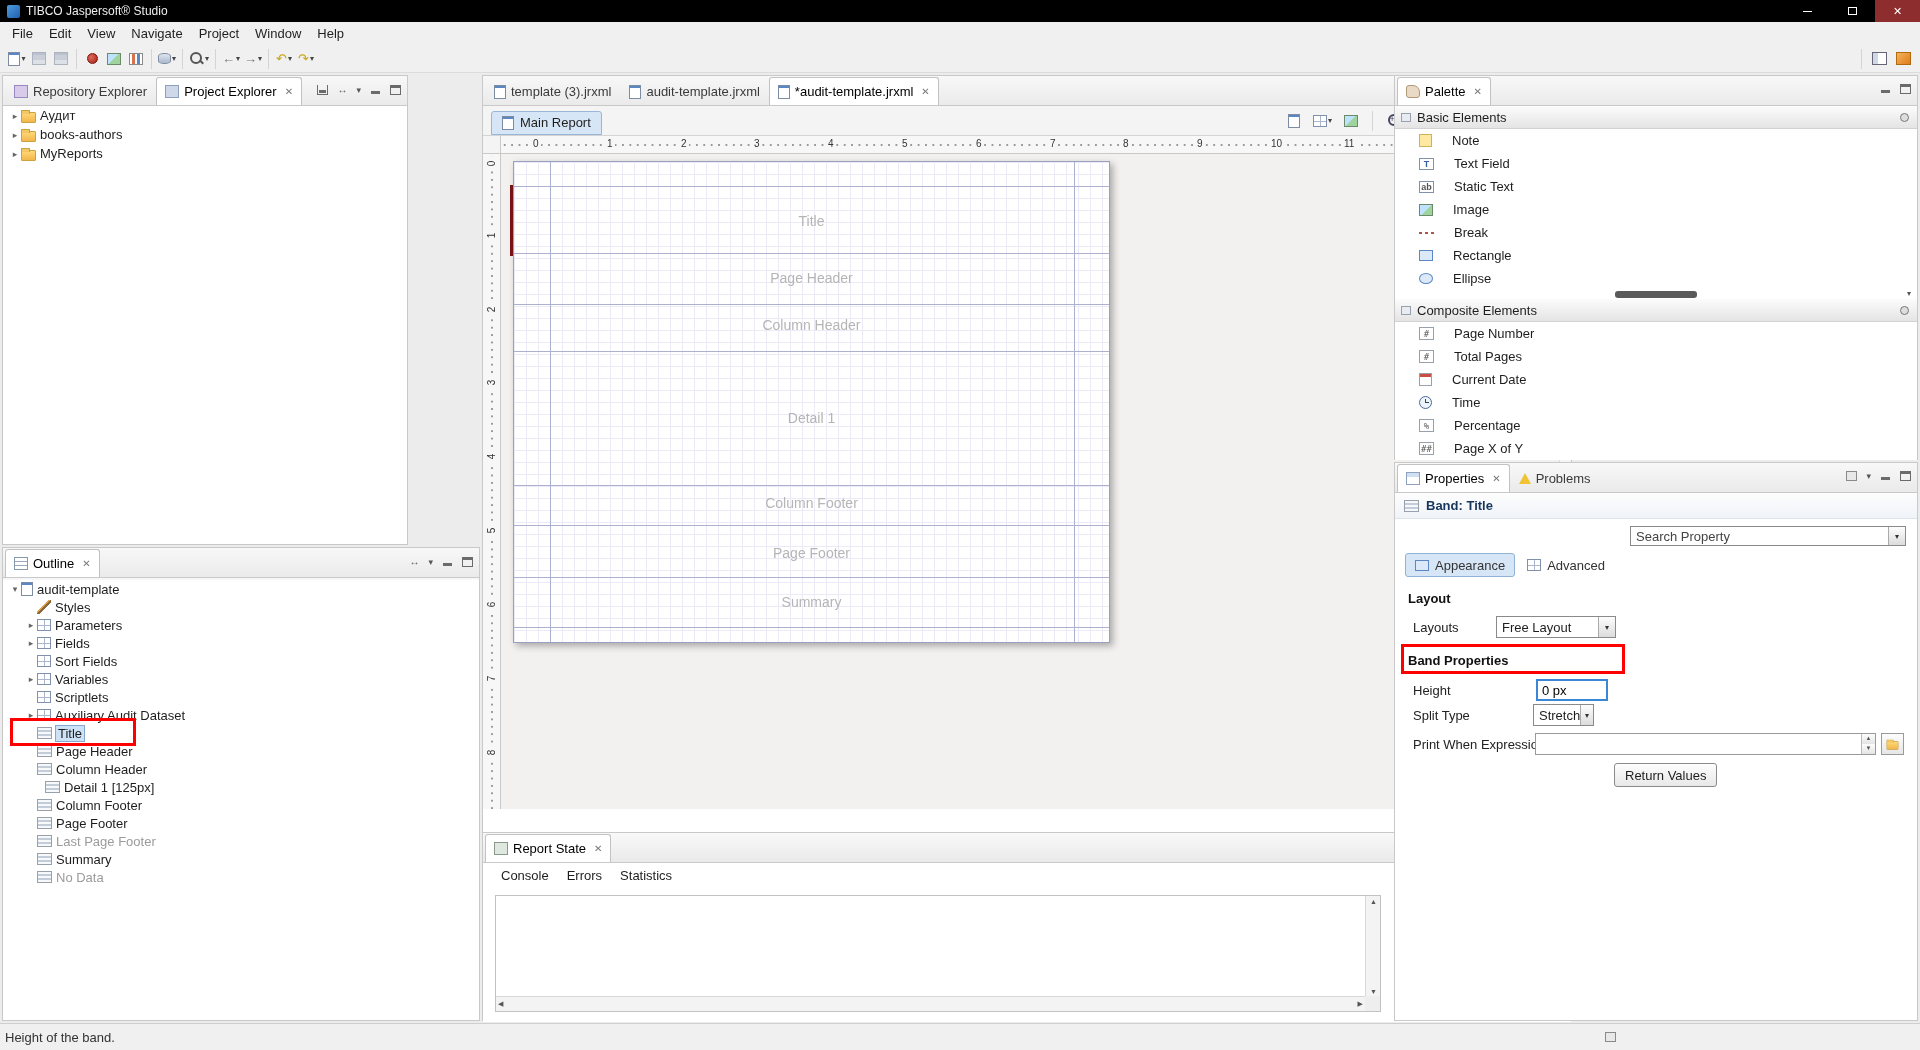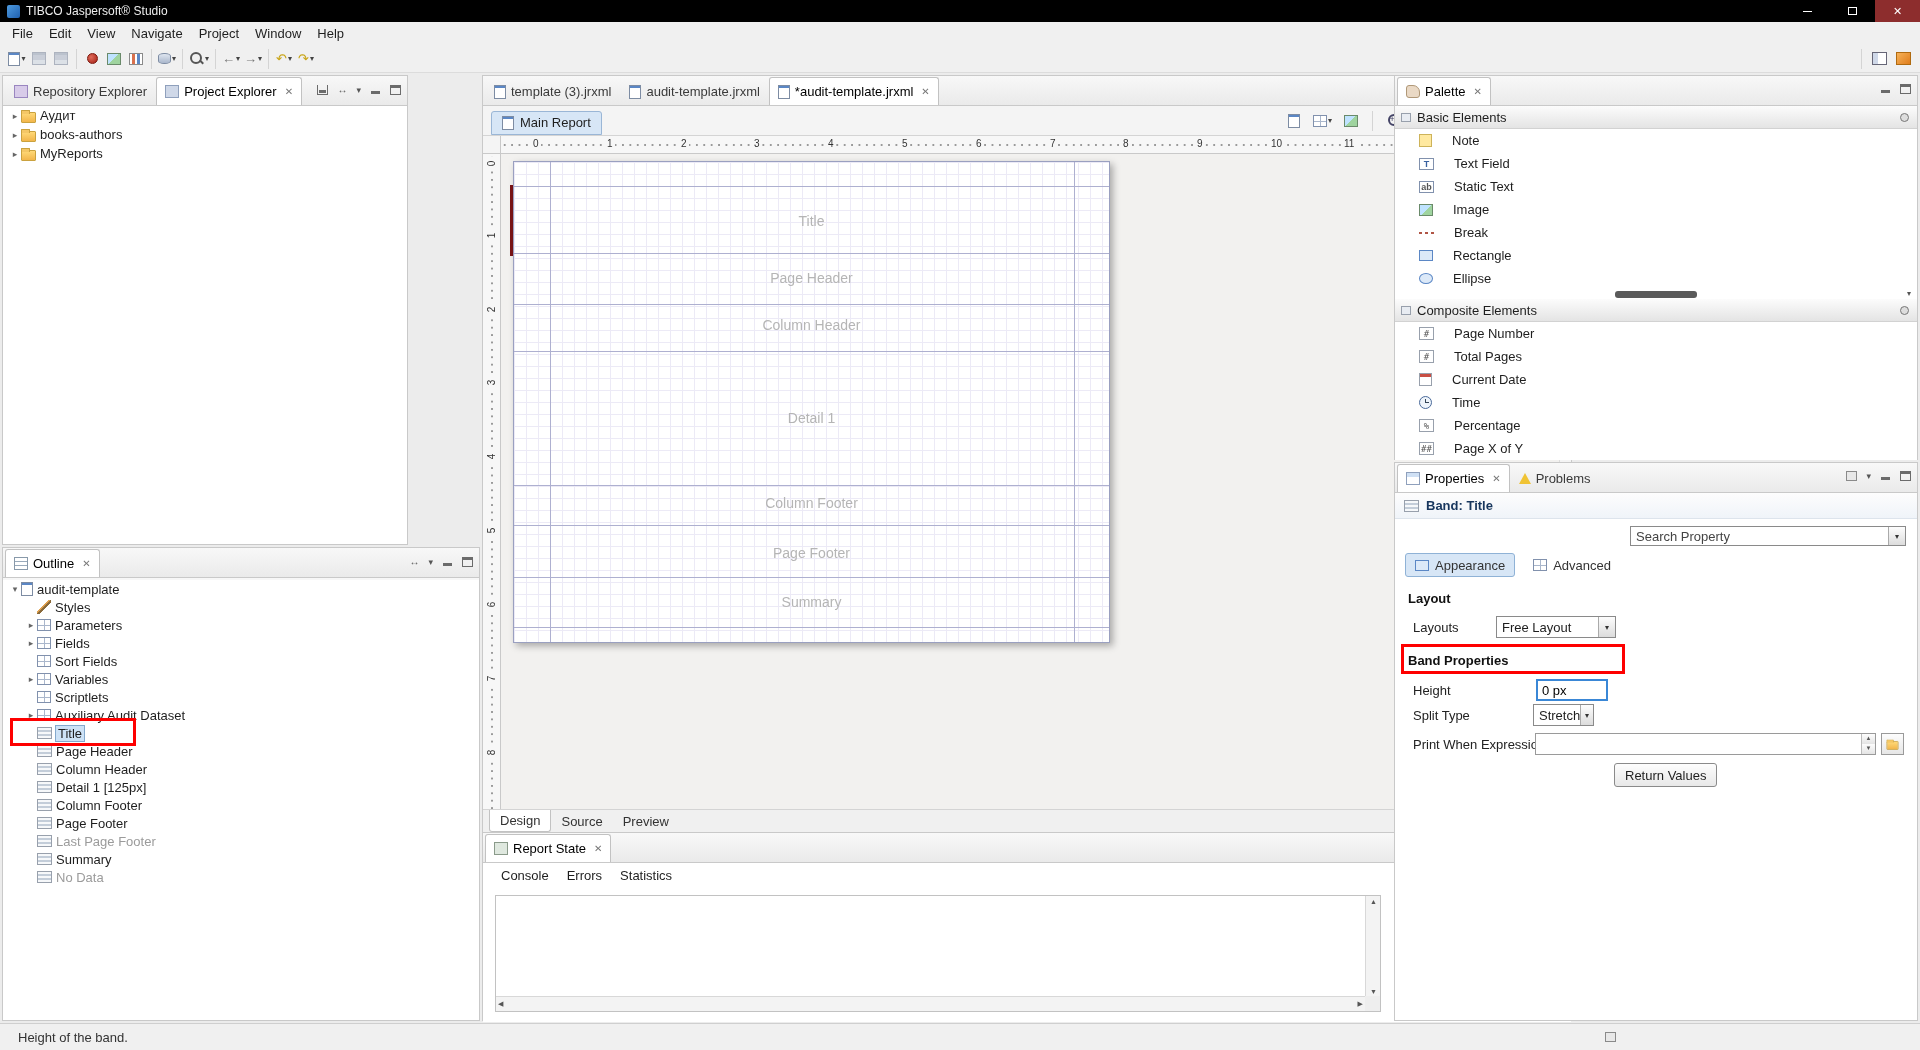--- a/index.html
+++ b/index.html
@@ -143,21 +143,21 @@
 .subtab{height:24px;display:flex;align-items:center;gap:6px;padding:0 9px;border:1px solid transparent;border-radius:3px;color:#333}
 .subtab.on{background:#d7e6f6;border-color:#8fb2d6}
 .hinput{position:absolute;left:141px;top:186px;width:72px;height:22px;border:2px solid #3a87d6;font:13px "Liberation Sans",sans-serif;padding-left:4px;background:#fff}
 .pwrap{position:absolute;left:140px;top:240px;width:341px;height:22px;border:1px solid #9a9a9a;background:#fff}
 .spin{position:absolute;right:0;top:0;width:14px;height:100%;border-left:1px solid #bbb;display:flex;flex-direction:column}
 .spin span{flex:1;font-size:6px;color:#555;text-align:center;line-height:9px;background:linear-gradient(#fdfdfd,#e4e4e4)}
 .iconbtn{position:absolute;left:486px;top:240px;width:23px;height:22px;border:1px solid #9a9a9a;background:linear-gradient(#fdfdfd,#e6e6e6);display:flex;align-items:center;justify-content:center}
 .btn{position:absolute;left:219px;top:270px;height:24px;padding:0 10px;background:linear-gradient(#fdfdfd,#e8e8e8);border:1px solid #8a8a8a;border-radius:3px;font:13px "Liberation Sans",sans-serif;display:flex;align-items:center}
 
 
-#statusbar{position:absolute;left:0;top:1023px;width:1920px;height:27px;background:#f0f0f0;border-top:1px solid #cfcfcf;display:flex;align-items:center;padding-left:18px;color:#333}
+#statusbar{position:absolute;left:0;top:1023px;width:1920px;height:27px;background:#f0f0f0;border-top:1px solid #cfcfcf;display:flex;align-items:center;padding-left:5px;color:#333}
 .anno{position:absolute;border:3px solid #fe0000;z-index:60;pointer-events:none}
 </style>
 </head>
 <body>
 
 <div id="titlebar">
   <span class="appico"></span>
   <span class="ttl">TIBCO Jaspersoft® Studio</span>
   <div class="wingrp">
     <div class="winbtn">
@@ -343,21 +343,21 @@
     <div class="trow" style="padding-left:22px">
       <span class="arr"></span>
       <span class="mini ic-band"></span>
       <span class="tlbl">Page Header</span>
     </div>
     <div class="trow" style="padding-left:22px">
       <span class="arr"></span>
       <span class="mini ic-band"></span>
       <span class="tlbl">Column Header</span>
     </div>
-    <div class="trow" style="padding-left:22px">
+    <div class="trow" style="padding-left:30px">
       <span class="arr"></span>
       <span class="mini ic-band"></span>
       <span class="tlbl">Detail 1 [125px]</span>
     </div>
     <div class="trow" style="padding-left:22px">
       <span class="arr"></span>
       <span class="mini ic-band"></span>
       <span class="tlbl">Column Footer</span>
     </div>
     <div class="trow" style="padding-left:22px">
@@ -490,26 +490,20 @@
         <div class="bandlabel" style="top:333px">Column Footer</div>
         <div class="bandlabel" style="top:383px">Page Footer</div>
         <div class="bandlabel" style="top:432px">Summary</div>
       </div>
     </div>
     <div id="cvscroll">
         <div class="thumb"></div>
       </div>
   </div>
 
-  <div id="ebottom" style="position:absolute;left:0;top:733px;width:100%;height:23px;background:#f0f0f0;border-top:1px solid #d4d4d4;display:flex;align-items:center;padding-left:6px">
-    <div class="btab on">Design</div>
-    <div class="btab">Source</div>
-    <div class="btab">Preview</div>
-    <div style="margin-left:auto;padding-right:12px;color:#333">JasperReports Library</div>
-  </div>
 
   <div style="position:absolute;left:0;top:756px;width:100%;height:190px;background:#fff;border-top:1px solid #c9c9c9">
     <div class="tabbar">
       <div class="tab on">
         <span class="mini ic-view rs"></span>
         <span>Report State</span>
         <span class="tclose">✕</span>
       </div>
       <div class="chrome">
         <span class="chi min"></span>
@@ -637,21 +631,21 @@
   </div>
   <div class="propbody">
     <div class="prophdr">
       <span class="mini ic-band"></span>
       <span class="htitle">Band: Title</span>
     </div>
     <div class="combo" style="left:235px;top:33px;width:276px;height:20px">
       <span class="val" style="color:#444">Search Property</span>
       <span class="cb">▾</span>
     </div>
-    <div style="position:absolute;left:10px;top:60px;display:flex;gap:8px">
+    <div style="position:absolute;left:10px;top:60px;display:flex;gap:2px">
       <div class="subtab on">
         <span class="mini ic-rect"></span>
         <span>Appearance</span>
       </div>
       <div class="subtab">
         <span class="mini ic-grid"></span>
         <span>Advanced</span>
       </div>
     </div>
     <div class="psection" style="top:98px">Layout</div>

